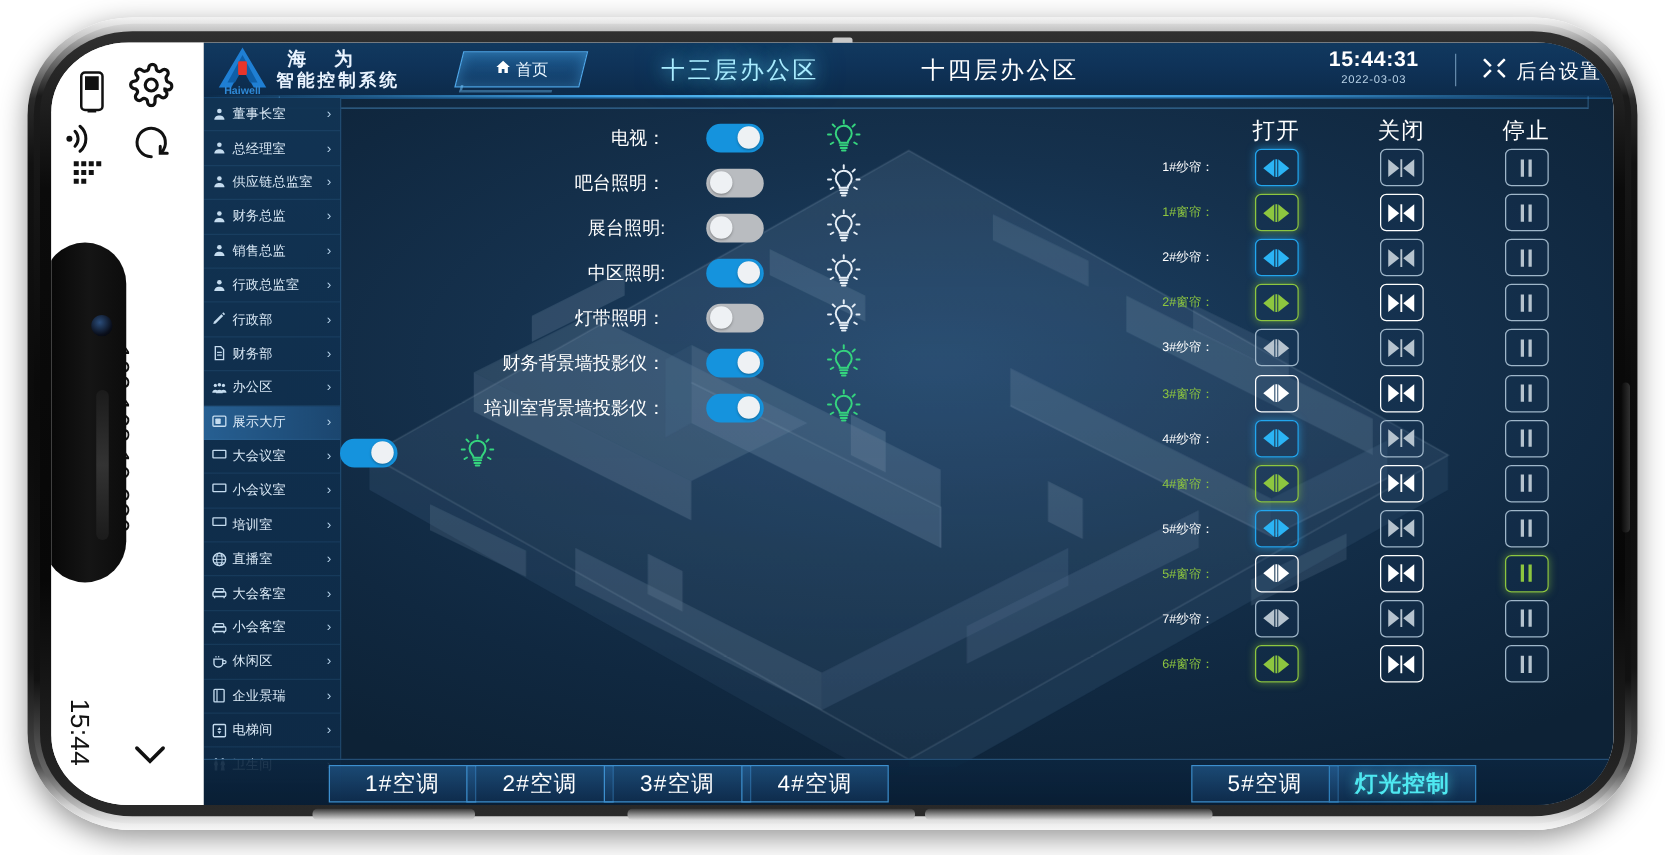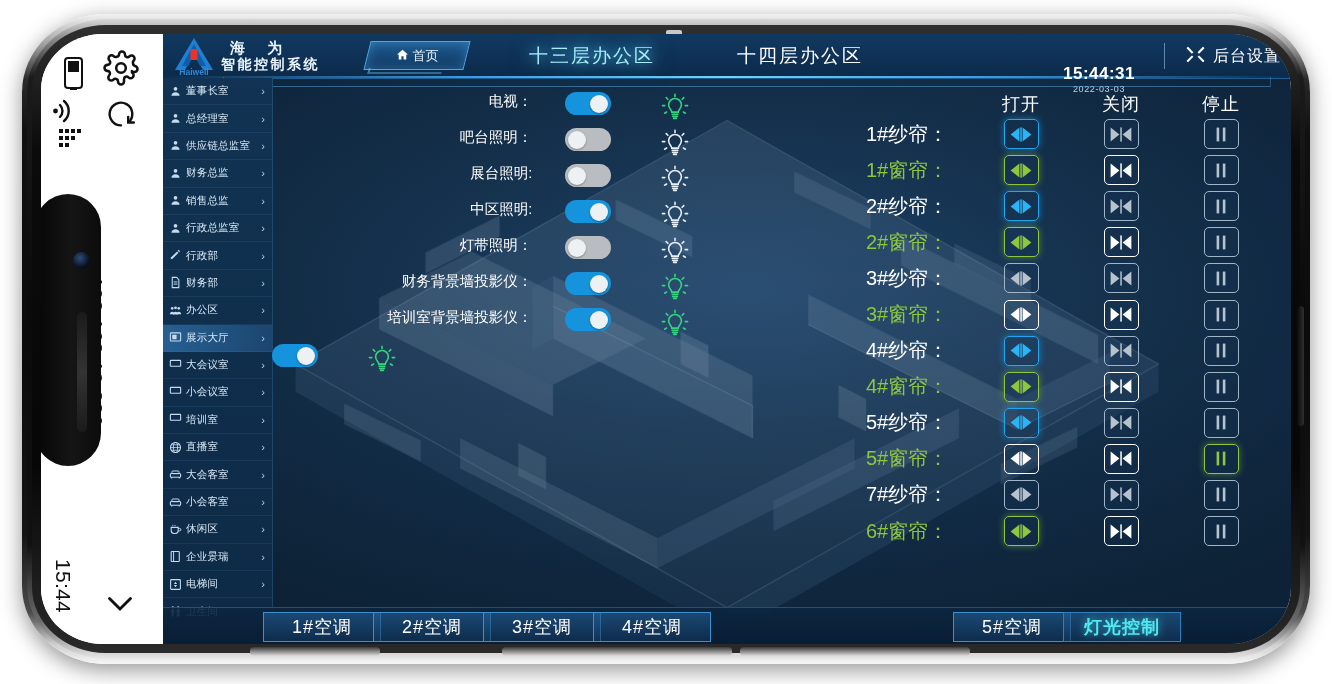--- a/index.html
+++ b/index.html
@@ -84,21 +84,21 @@
     box-shadow:0 0 10px rgba(90,190,255,.35) inset;}
   .home-tab-in{transform:skewX(14deg);display:flex;align-items:center;justify-content:center;height:100%;gap:4px;}
   .home-lbl{font-size:13px;color:#e8f5ff;}
   .home-tab-tail{position:absolute;left:205px;top:34px;width:72px;height:4px;
     border-left:2px solid rgba(110,190,245,.55);border-bottom:2px solid rgba(110,190,245,.4);transform:skewX(-14deg);}
 
   .ftab{position:absolute;top:9px;font-size:19px;letter-spacing:2px;}
   .ftab.active{color:#a9ecff;text-shadow:0 0 14px rgba(100,230,255,.95),0 0 26px rgba(60,190,255,.6);}
   .ftab.idle{color:#ffffff;}
 
-  .clock{position:absolute;right:140px;top:3px;text-align:center;width:104px;margin-top:26px;}
+  .clock{position:absolute;right:140px;top:3px;text-align:center;width:104px;}
   .clock-t{font-size:17px;color:#fff;font-weight:bold;letter-spacing:.5px;line-height:1.25;}
   .clock-d{font-size:9px;color:#b9d3e8;letter-spacing:.6px;}
   .hdr-sep{position:absolute;right:126px;top:9px;width:1px;height:26px;background:rgba(170,210,240,.55);}
   .settings-btn{position:absolute;right:10px;top:10px;display:flex;align-items:center;gap:7px;cursor:pointer;}
   .settings-lbl{font-size:16px;color:#ffffff;letter-spacing:1px;}
 
   
   .side{position:absolute;left:0;top:44px;bottom:0;width:109px;
     background:linear-gradient(180deg,rgba(18,52,84,.96),rgba(14,42,70,.96));
     border-right:1px solid rgba(60,120,170,.35);}
@@ -107,37 +107,37 @@
   .side-item.sel{background:linear-gradient(90deg,rgba(40,98,150,.95),rgba(30,76,120,.8));}
   .side-ic{width:13px;height:13px;flex:0 0 13px;display:flex;align-items:center;justify-content:center;}
   .side-lbl{font-size:10.5px;color:#dbeaf7;flex:1;white-space:nowrap;letter-spacing:.2px;}
   .side-ar{font-size:11px;color:#b6d3ea;padding-right:2px;}
 
   
   .main{position:absolute;left:109px;top:44px;right:0;bottom:36px;}
 
   
   .lights{position:absolute;left:0;top:14px;width:420px;}
-  .lrow{display:flex;align-items:flex-start;height:36px;gap:17px;}
+  .lrow{display:flex;align-items:center;height:36px;gap:17px;}
   .lname{width:262px;text-align:right;font-size:14.5px;color:#ffffff;padding-right:16px;white-space:nowrap;}
   .tgl{position:relative;width:46px;height:23px;border-radius:12px;flex:0 0 46px;cursor:pointer;}
   .tgl.on{background:#1593dd;}
   .tgl.off{background:#b9bcc0;}
   .knob{position:absolute;top:2.5px;width:18px;height:18px;border-radius:50%;background:#eef1f4;box-shadow:0 1px 2px rgba(0,0,0,.3);}
   .tgl.on .knob{right:3px;}
   .tgl.off .knob{left:3px;}
   .bulb{width:34px;margin-left:30px;display:flex;align-items:center;justify-content:center;}
 
   
   .curtains{position:absolute;right:8px;top:10px;width:446px;margin-left:15px;}
   .chead{display:flex;height:28px;align-items:flex-end;}
   .chead .cname{width:128px;}
   .chead .ccol{width:100px;text-align:center;font-size:18px;color:#ffffff;letter-spacing:1px;}
   .crow{display:flex;align-items:center;height:36.1px;}
-  .cname{width:128px;text-align:center;font-size:20px;padding-left:6px;white-space:nowrap;}
+  .cname{width:128px;text-align:right;font-size:10px;padding-left:6px;white-space:nowrap;}
   .cname.sheer{color:#ffffff;}
   .cname.drape{color:#8dc63f;}
   .ccell{width:100px;display:flex;align-items:center;justify-content:center;}
   .cbtn{width:33px;height:28px;border-radius:5px;border:1.5px solid #9fb6c9;
     display:flex;align-items:center;justify-content:center;cursor:pointer;background:rgba(22,56,90,.22);}
   .cbtn.blue{border-color:#22a6ef;box-shadow:0 0 7px rgba(40,170,240,.55);}
   .cbtn.green{border-color:#8dc63f;box-shadow:0 0 7px rgba(140,200,60,.5);}
   .cbtn.white{border-color:#ffffff;}
 
   

